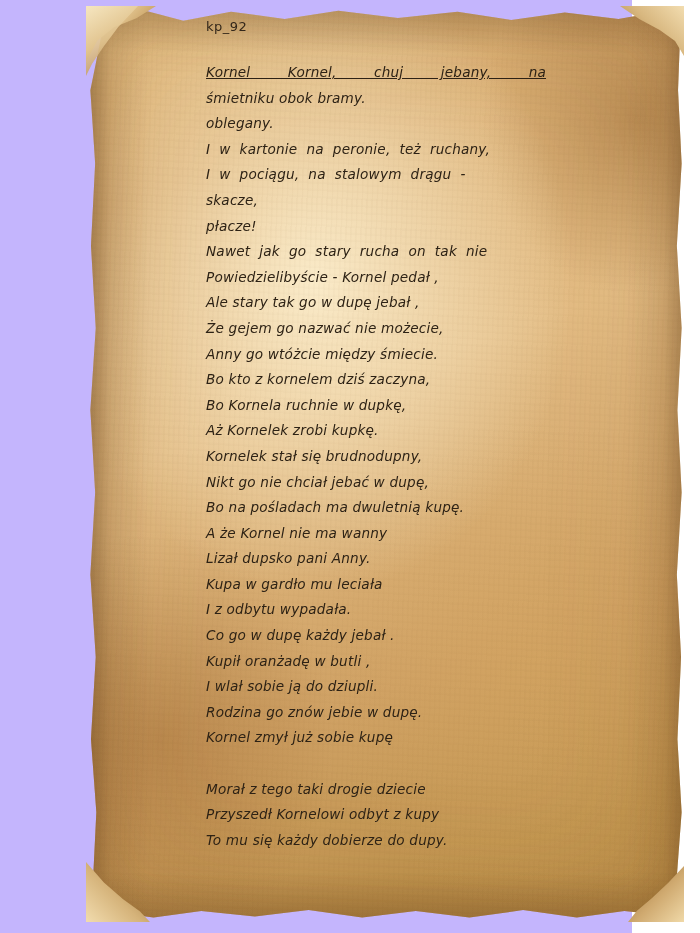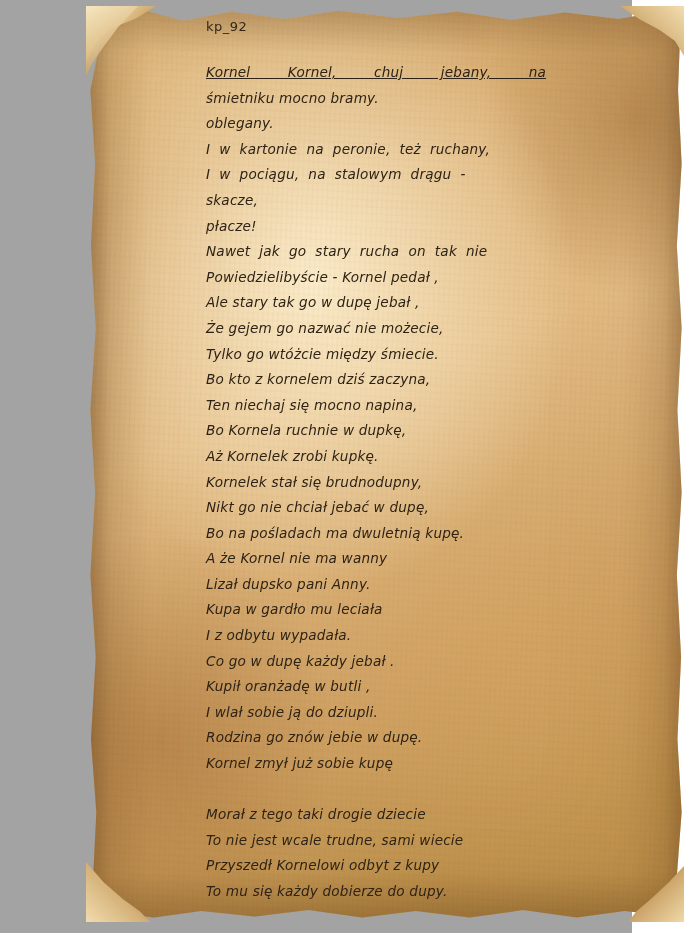--- a/index.html
+++ b/index.html
@@ -11,21 +11,21 @@
     width: 700px;
     height: 933px;
     overflow: hidden;
     font-family: "DejaVu Sans", sans-serif;
   }
 
   #page {
     position: relative;
     width: 632px;
     height: 933px;
-    background: #a3a3a3;
+    background: #c4b5fd;
   }
 
   
   .parchment {
     position: absolute;
     left: 88px;
     top: 8px;
     width: 596px;
     height: 914px;
     background:
@@ -184,47 +184,45 @@
   <div class="curl curl-tl"></div>
   <div class="curl curl-tl2"></div>
   <div class="curl curl-tr"></div>
   <div class="curl curl-bl"></div>
   <div class="curl curl-br"></div>
 
   <div class="doc-id">kp_92</div>
 
   <div class="poem" id="poem-body">
       <div class="line justify">Kornel  Kornel,  chuj  jebany,  na</div>
-      <div class="line">śmietniku mocno bramy.</div>
+      <div class="line">śmietniku obok bramy.</div>
       <div class="line">oblegany.</div>
       <div class="line">I  w  kartonie  na  peronie,  też  ruchany,</div>
       <div class="line">I  w  pociągu,  na  stalowym  drągu  -</div>
       <div class="line">skacze,</div>
       <div class="line">płacze!</div>
       <div class="line">Nawet  jak  go  stary  ruchа  on  tak  nie</div>
       <div class="line">Powiedzielibyście - Kornel pedał ,</div>
       <div class="line">Ale stary tak go w dupę jebał ,</div>
       <div class="line">Że gejem go nazwać nie możecie,</div>
-      <div class="line">Tylko go wtóżcie między śmiecie.</div>
+      <div class="line">Anny go wtóżcie między śmiecie.</div>
       <div class="line">Bo kto z kornelem dziś zaczyna,</div>
-      <div class="line">Ten niechaj się mocno napina,</div>
       <div class="line">Bo Kornela ruchnie w dupkę,</div>
       <div class="line">Aż Kornelek zrobi kupkę.</div>
       <div class="line">Kornelek stał się brudnodupny,</div>
       <div class="line">Nikt go nie chciał jebać w dupę,</div>
       <div class="line">Bo na pośladach ma dwuletnią kupę.</div>
       <div class="line">A że Kornel nie ma wanny</div>
       <div class="line">Lizał dupsko pani Anny.</div>
       <div class="line">Kupa w gardło mu leciała</div>
       <div class="line">I z odbytu wypadała.</div>
       <div class="line">Co go w dupę każdy jebał .</div>
       <div class="line">Kupił oranżadę w butli ,</div>
       <div class="line">I wlał sobie ją do dziupli.</div>
       <div class="line">Rodzina go znów jebie w dupę.</div>
       <div class="line">Kornel zmył już sobie kupę</div>
       <div class="blank"></div>
       <div class="line">Morał z tego taki drogie dziecie</div>
-      <div class="line">To nie jest wcale trudne, sami wiecie</div>
       <div class="line">Przyszedł Kornelowi odbyt z kupy</div>
       <div class="line">To mu się każdy dobierze do dupy.</div>
     </div>
 
 </div>
 
 </body></html>

